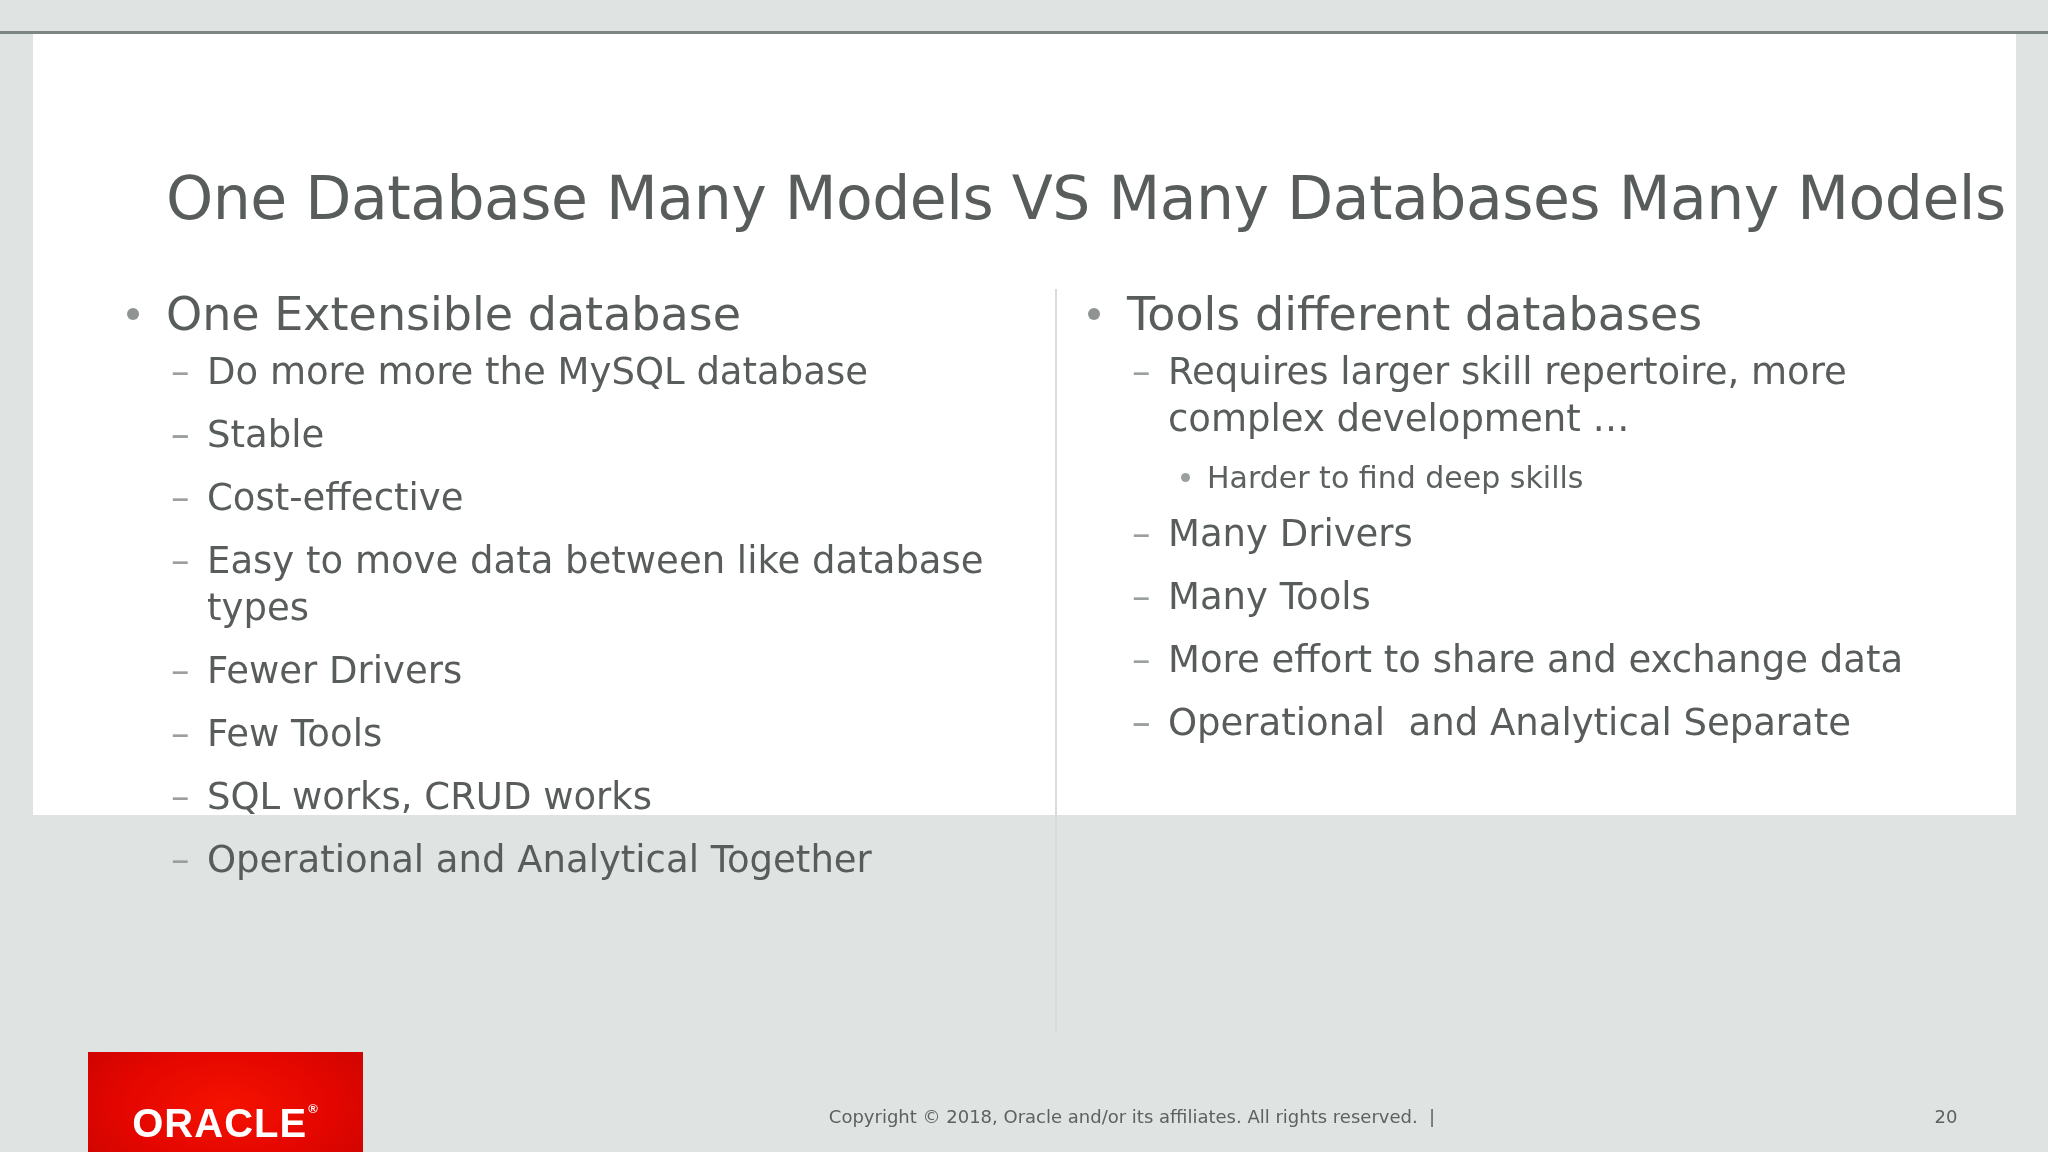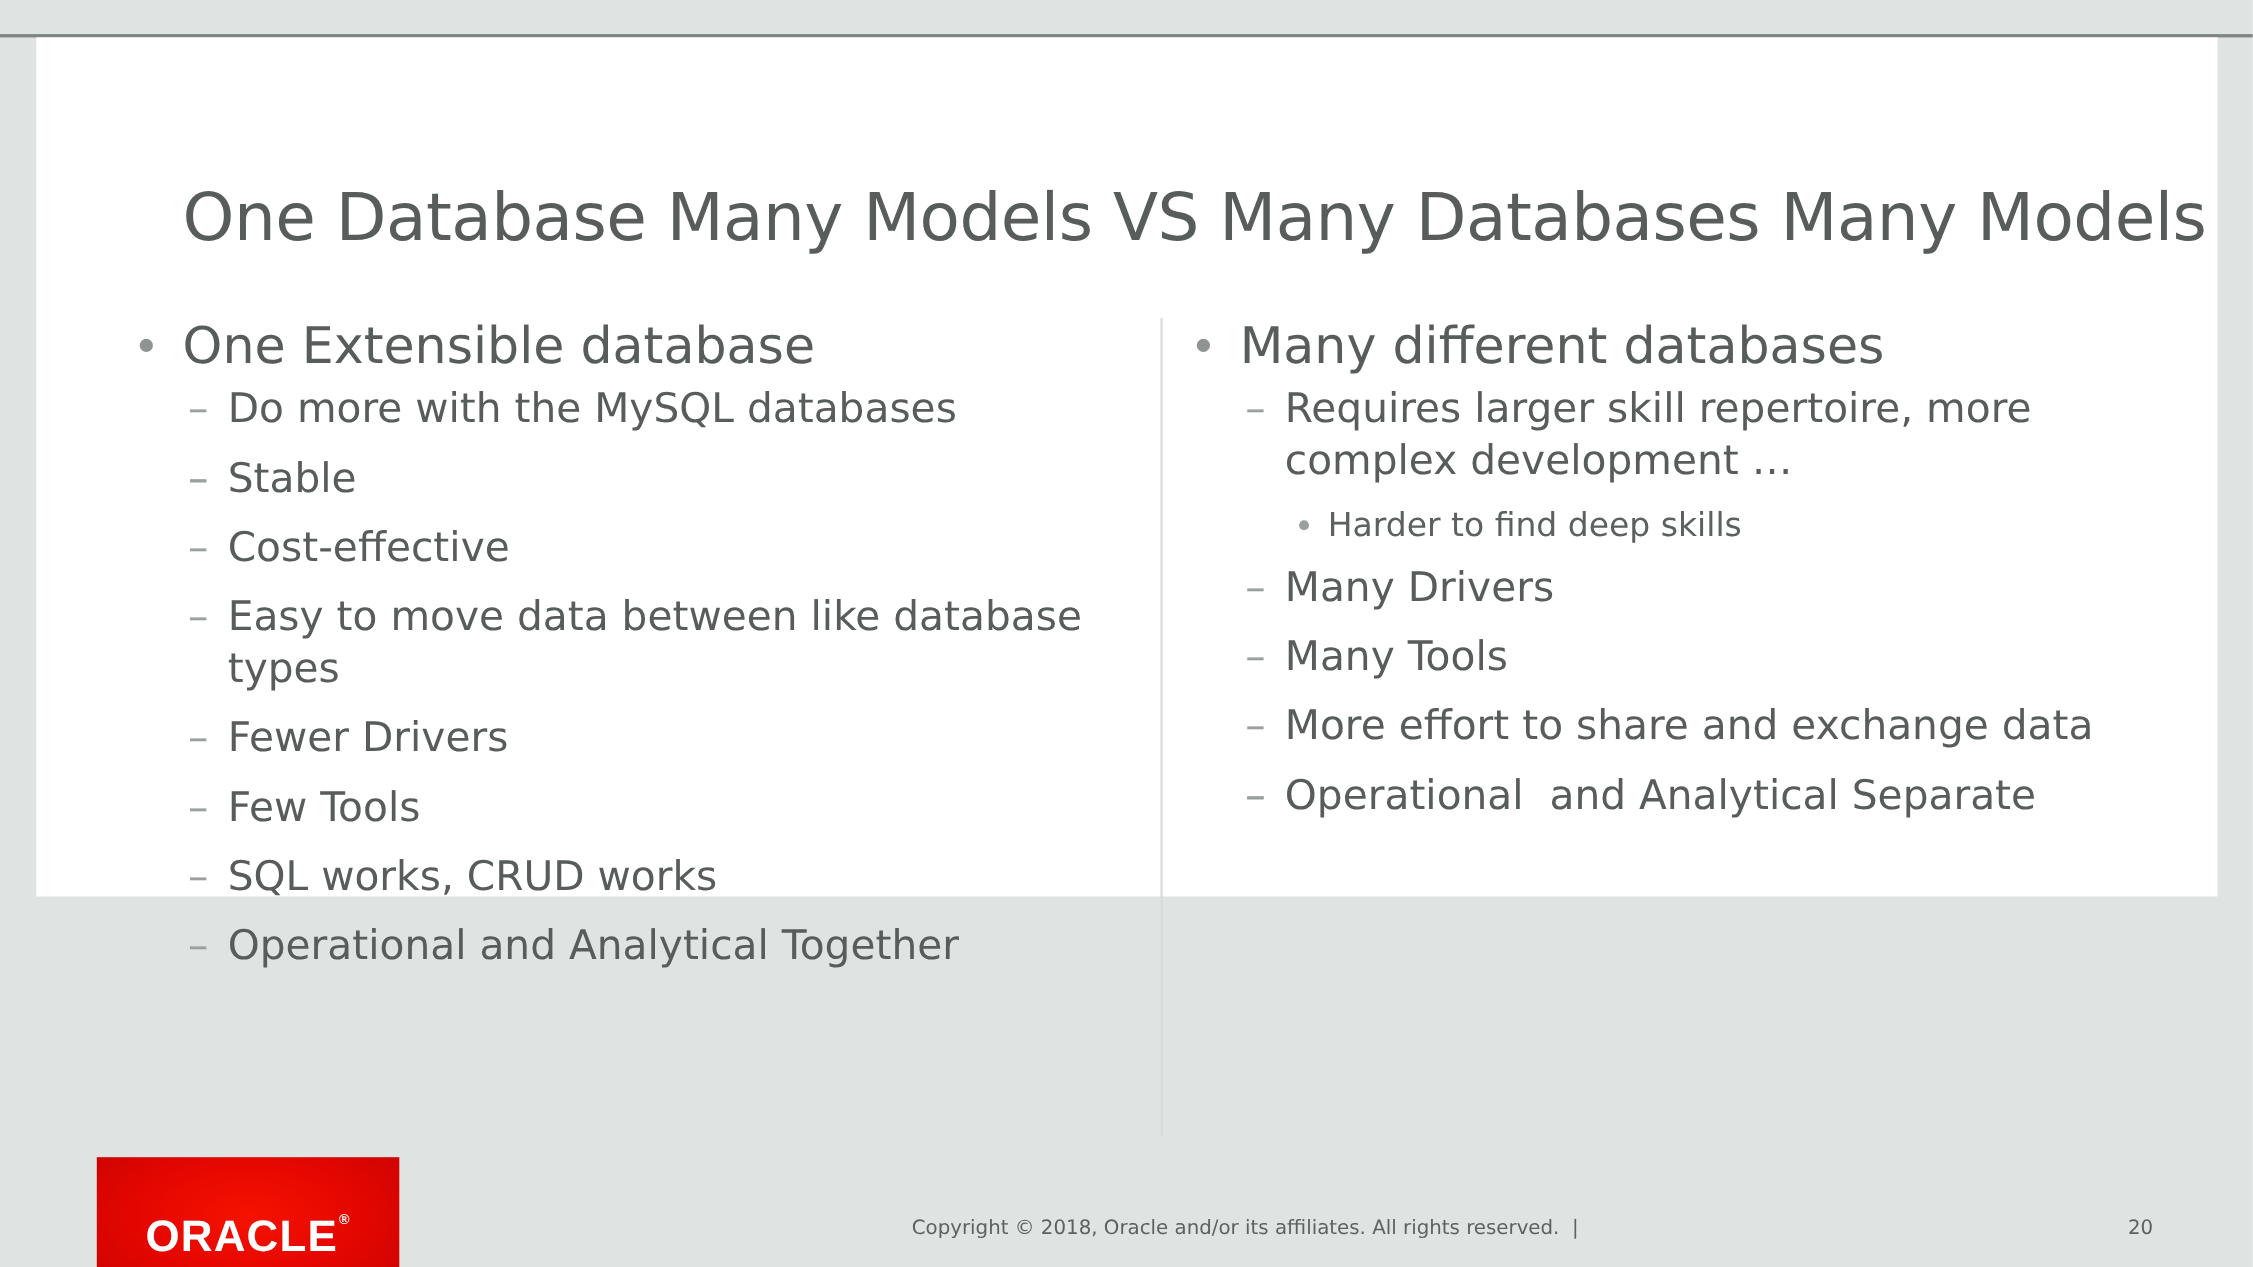--- a/index.html
+++ b/index.html
@@ -70,37 +70,37 @@
   <div class="top-rule"></div>
 
   <div class="panel">
 
     <div class="slide-title">One Database Many Models VS Many Databases Many Models</div>
 
     <div class="col col-left">
       <div class="hrow">
         <span class="dot"></span><span class="txt">One Extensible database</span>
       </div>
-      <div class="li l1"><span class="dash">–</span><span class="txt">Do more with the MySQL databases</span></div>
+      <div class="li l1"><span class="dash">–</span><span class="txt">Do more more the MySQL database</span></div>
       <div class="li l1"><span class="dash">–</span></div>
       <div class="li l1"><span class="dash">–</span><span class="txt">Stable</span></div>
       <div class="li l1"><span class="dash">–</span><span class="txt">Cost-effective</span></div>
       <div class="li l1"><span class="dash">–</span><span class="txt">Easy to move data between like database
 types</span></div>
       <div class="li l1"><span class="dash">–</span><span class="txt">Fewer Drivers</span></div>
       <div class="li l1"><span class="dash">–</span><span class="txt">Few Tools</span></div>
       <div class="li l1"><span class="dash">–</span><span class="txt">SQL works, CRUD works</span></div>
       <div class="li l1"><span class="dash">–</span><span class="txt">Operational and Analytical Together</span></div>
     </div>
 
     <div class="divider"></div>
 
     <div class="col col-right">
       <div class="hrow">
-        <span class="dot"></span><span class="txt">Many different databases</span>
+        <span class="dot"></span><span class="txt">Tools different databases</span>
       </div>
       <div class="li l1"><span class="dash">–</span><span class="txt">Requires larger skill repertoire, more
 complex development …</span></div>
       <div class="li l2"><span class="dot2"></span><span class="txt">Harder to find deep skills</span></div>
       <div class="li l1"><span class="dash">–</span><span class="txt">Many Drivers</span></div>
       <div class="li l1"><span class="dash">–</span><span class="txt">Many Tools</span></div>
       <div class="li l1"><span class="dash">–</span><span class="txt">More effort to share and exchange data</span></div>
       <div class="li l1"><span class="dash">–</span></div>
       <div class="li l1"><span class="dash">–</span><span class="txt">Operational  and Analytical Separate</span></div>
     </div>

